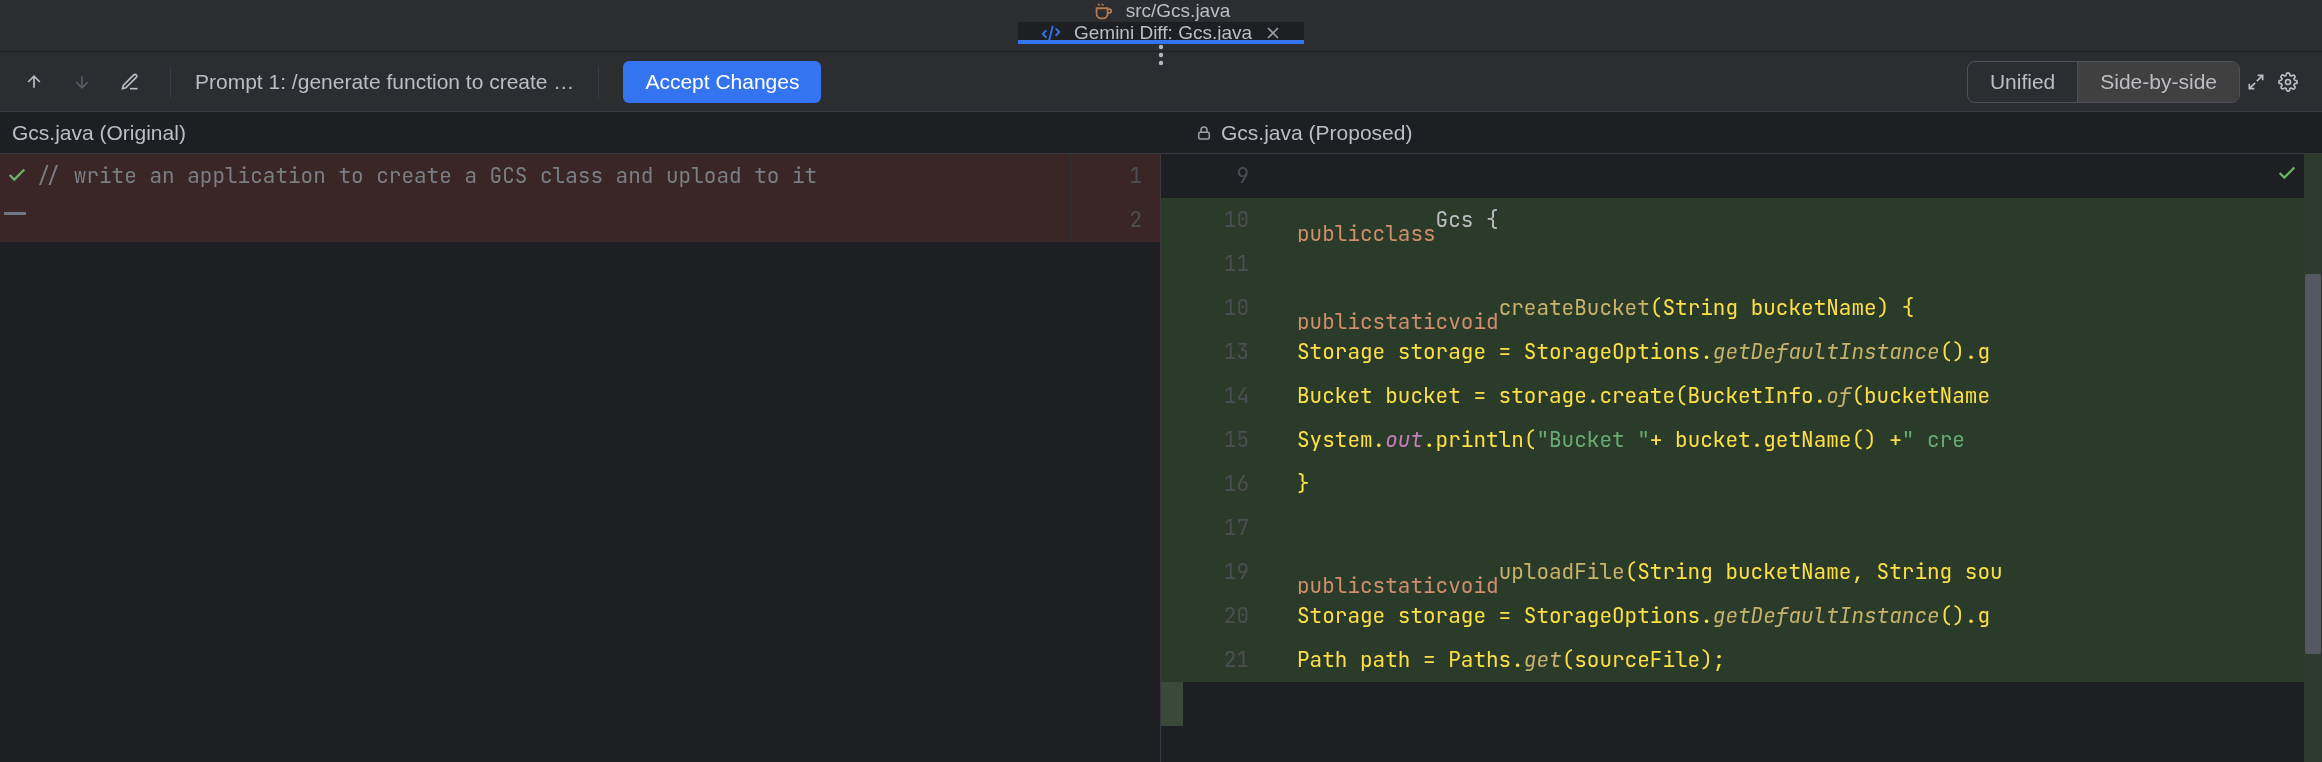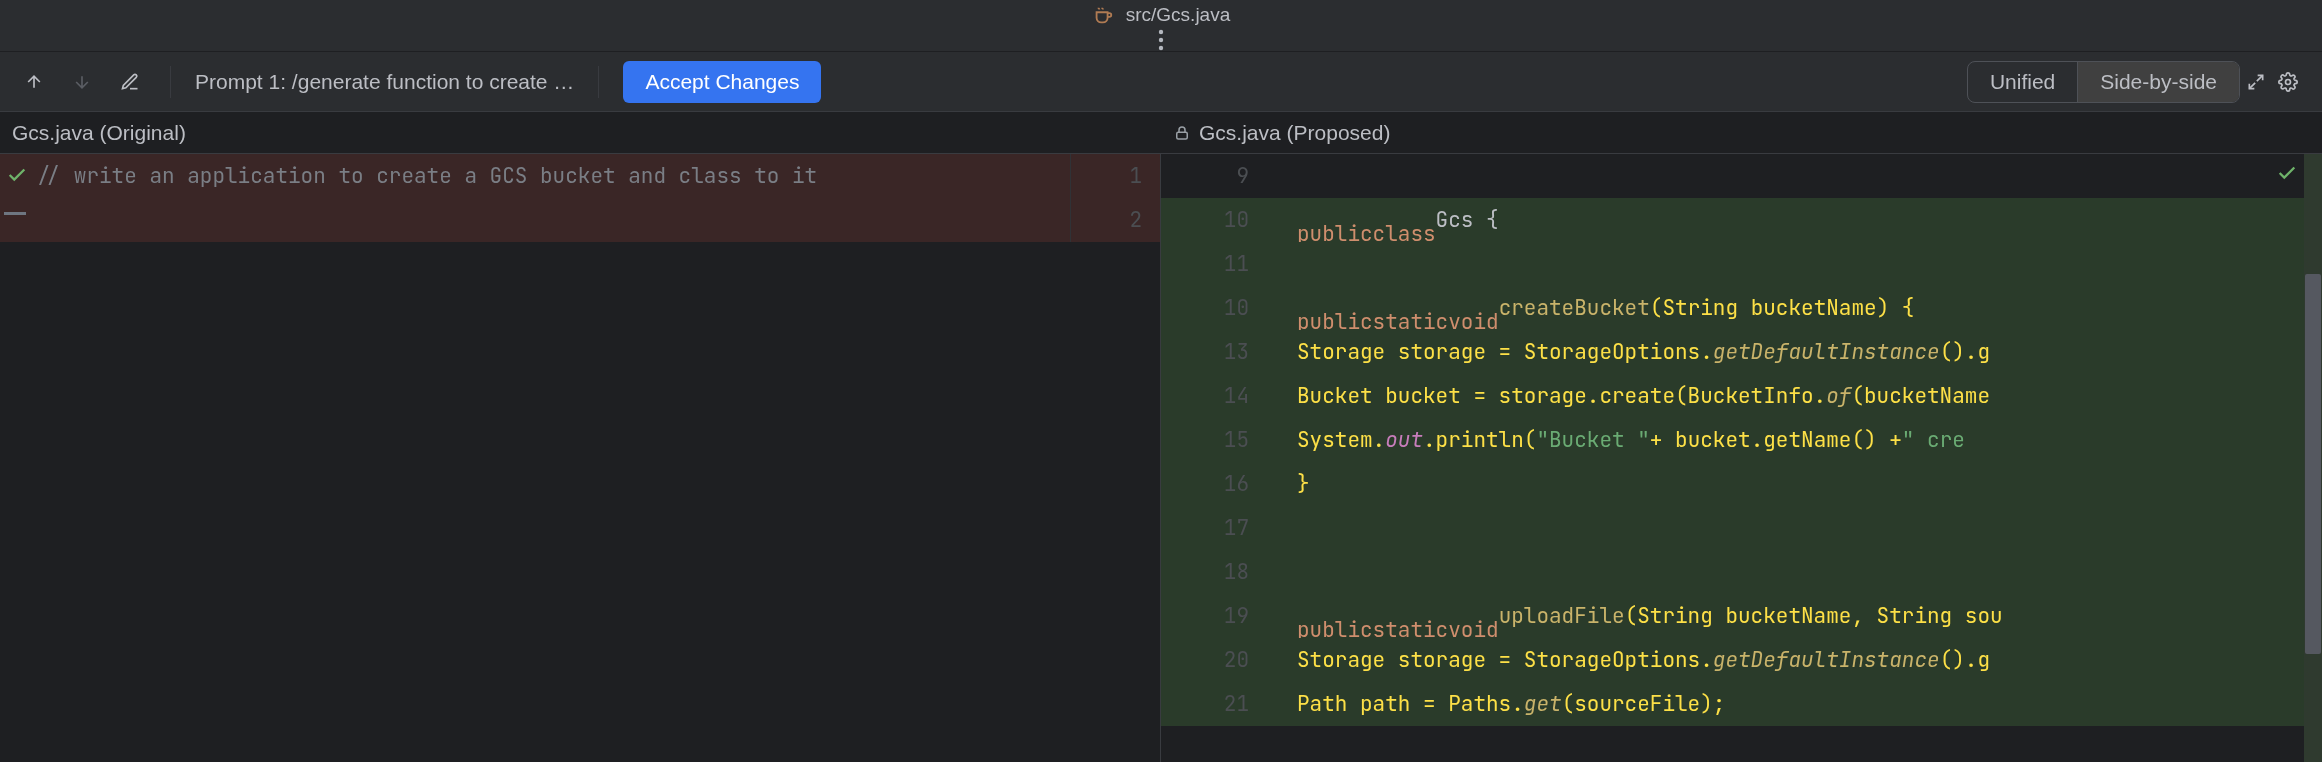--- a/index.html
+++ b/index.html
@@ -109,20 +109,21 @@
     border-left: 1px solid #4e5157;
   }
   .seg-btn.active:first-child { border-left: none; }
 
   
   .pane-headers {
     display: flex;
     height: 42px;
     background: #1e1f22;
     border-bottom: 1px solid #393b40;
+    gap: 22px;
   }
   .pane-header {
     display: flex;
     align-items: center;
     gap: 8px;
     padding: 0 12px;
     font-size: 21px;
     color: #bcbec4;
   }
   .pane-header.left { width: 1161px; }
@@ -251,20 +252,35 @@
   <div class="tab">
     <span class="tab-icon">
       <svg width="22" height="22" viewBox="0 0 24 24" fill="none" stroke="#b07b53" stroke-width="2">
           <path d="M5 9h12v6a5 5 0 0 1-5 5h-2a5 5 0 0 1-5-5V9z"></path>
           <path d="M17 10h2a2 2 0 0 1 0 4h-2"></path>
           <path d="M7 4c0 1 1 1 1 2M11 4c0 1 1 1 1 2"></path>
         </svg>
     </span>
     <span>src/Gcs.java</span>
   </div>
+  <div class="tab active">
+    <span class="tab-icon">
+      <svg width="22" height="22" viewBox="0 0 24 24" fill="none" stroke="#3574f0" stroke-width="2">
+          <path d="M7 17l-4-4 4-4"></path>
+          <path d="M17 7l4 4-4 4"></path>
+          <path d="M14 4l-4 16"></path>
+        </svg>
+    </span>
+    <span>Gemini Diff: Gcs.java</span>
+    <span class="tab-close">
+      <svg width="14" height="14" viewBox="0 0 14 14" stroke="#9aa0a6" stroke-width="1.6">
+          <path d="M2 2l10 10M12 2L2 12"></path>
+        </svg>
+    </span>
+  </div>
   <div class="tab-spacer"></div>
   <div class="more-actions">
     <svg width="6" height="22" viewBox="0 0 6 22" fill="#b4b8bf">
         <circle cx="3" cy="3" r="2.2"></circle>
         <circle cx="3" cy="11" r="2.2"></circle>
         <circle cx="3" cy="19" r="2.2"></circle>
       </svg>
   </div>
 </div>
 
@@ -330,21 +346,21 @@
   <div class="pane left mono code-area">
     <span class="gutter-check">
       <svg width="22" height="22" viewBox="0 0 24 24" fill="none" stroke="#6fb36a" stroke-width="2.5">
           <polyline points="20 6 9 17 4 12"></polyline>
         </svg>
     </span>
     <div class="left-underline"></div>
     <div id="left-lines">
         <div class="row">
           <div class="content removed">
-            <span class="c-comment">// write an application to create a GCS bucket and class to it</span>
+            <span class="c-comment">// write an application to create a GCS class and upload to it</span>
           </div>
           <div class="gutter removed-gutter">1</div>
         </div>
         <div class="row">
           <div class="content removed">
             <span class="c-comment"></span>
           </div>
           <div class="gutter removed-gutter">2</div>
         </div>
       </div>
@@ -416,24 +432,20 @@
           <div class="gutter">16</div>
           <div class="content">
             <span class="c-call">    }</span>
           </div>
         </div>
         <div class="row added">
           <div class="gutter">17</div>
           <div class="content"></div>
         </div>
         <div class="row added">
-          <div class="gutter">18</div>
-          <div class="content"></div>
-        </div>
-        <div class="row added">
           <div class="gutter">19</div>
           <div class="content">
             <span class="c-call">    </span>
             <span class="c-keyword">public </span>
             <span class="c-keyword">static </span>
             <span class="c-keyword">void </span>
             <span class="c-funcY">uploadFile</span>
             <span class="c-call">(String bucketName, String sou</span>
           </div>
         </div>

